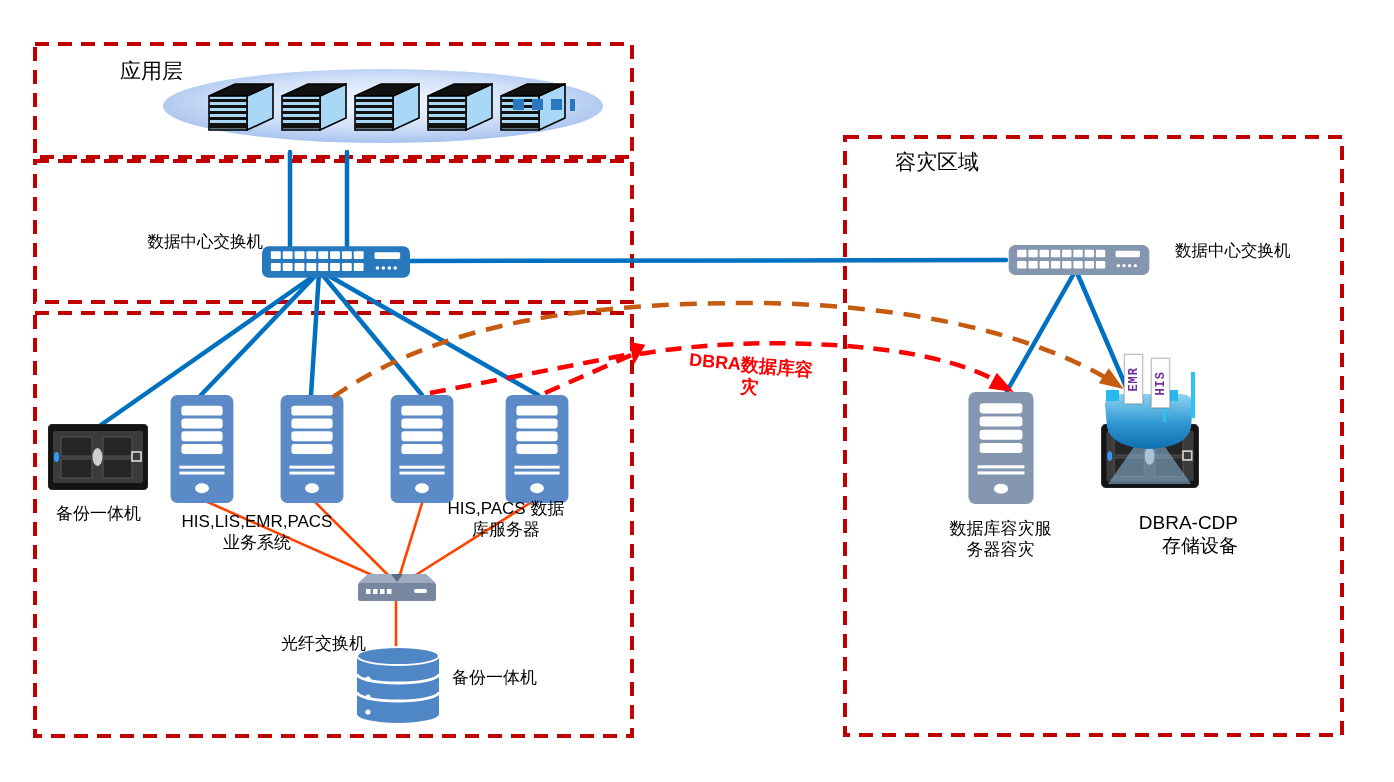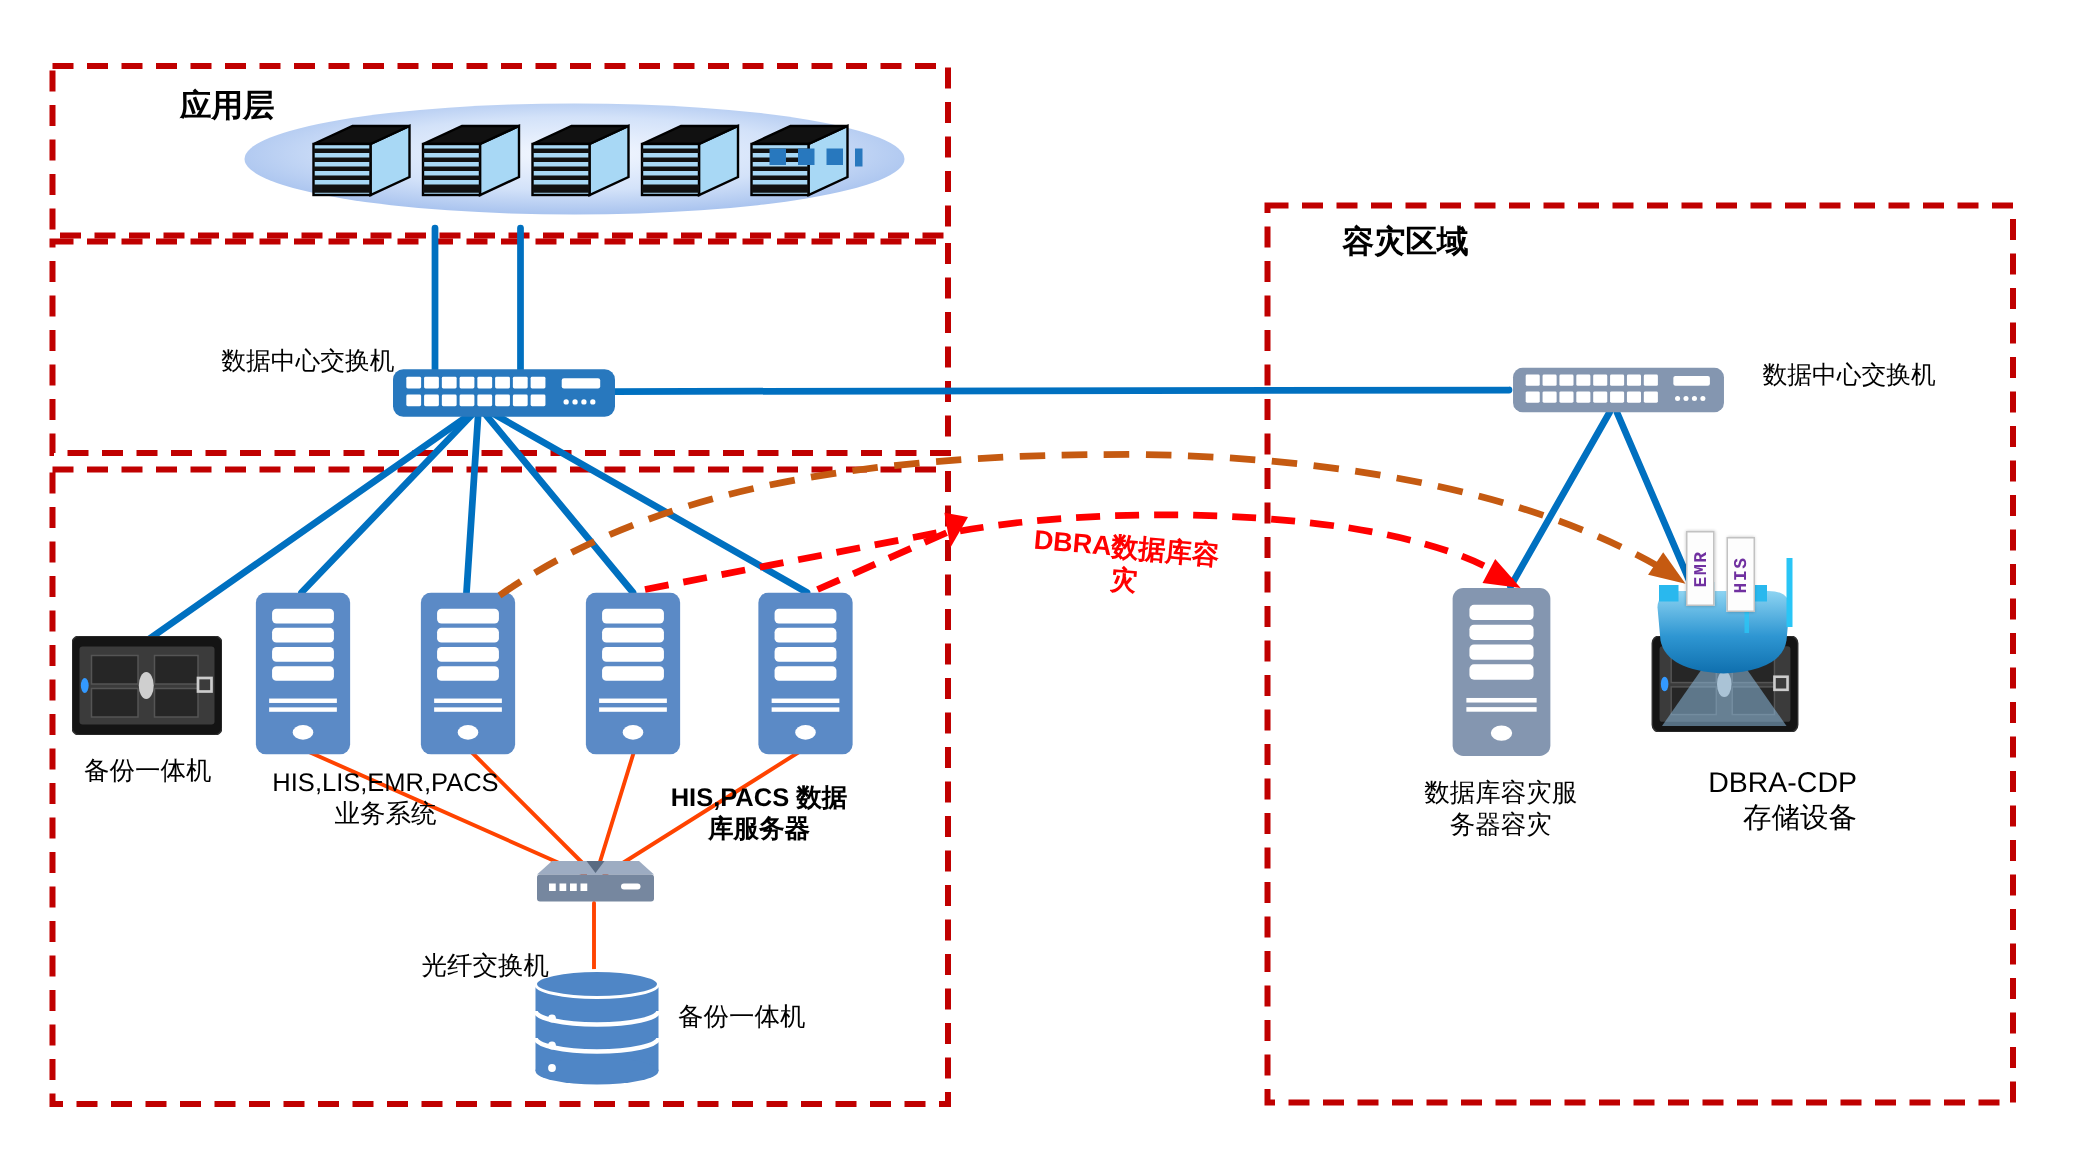--- a/index.html
+++ b/index.html
@@ -3,21 +3,21 @@
 <meta charset="utf-8">
 <style>
   html,body{margin:0;padding:0;background:#fff;}
   #stage{
     position:relative;width:1394px;height:782px;background:#fff;overflow:hidden;
     font-family:"Liberation Sans","DejaVu Sans",sans-serif;color:#000;
   }
   #diagram-svg{position:absolute;left:0;top:0;z-index:1;}
   .lbl{position:absolute;z-index:3;line-height:1.22;}
   .lbl.center{text-align:center;}
-  .zone-title{font-size:21px;font-weight:bold;color:#000;}
+  .zone-title{font-size:21px;font-weight:normal;color:#000;}
   .dev-label{font-size:17px;color:#000;}
   .sw-label{font-size:16.5px;color:#000;}
   .flow-label{font-size:18px;font-weight:bold;color:#FF0000;}
   .dbra-label{font-size:19px;color:#000;}
   .tag{
     position:absolute;z-index:3;width:17px;height:48px;background:#fdfdfd;
     border:1px solid #c2c2c2;box-shadow:0 0 2px rgba(0,0,0,.25);
     display:flex;align-items:center;justify-content:center;
   }
   .tag span{
@@ -209,21 +209,21 @@
 <div class="lbl zone-title" style="left:895px;top:149px;">容灾区域</div>
 
 <div class="lbl sw-label" style="left:115px;top:231px;width:148px;text-align:right;">数据中心交换机</div>
 <div class="lbl sw-label" style="left:1175px;top:240px;width:160px;">数据中心交换机</div>
 
 <div class="lbl dev-label center" style="left:36px;top:504px;width:125px;">备份一体机</div>
 <div class="lbl dev-label center" style="left:162px;top:512px;width:190px;">
   <div>HIS,LIS,EMR,PACS</div>
   <div>业务系统</div>
 </div>
-<div class="lbl dev-label center" style="left:428px;top:522px;width:156px;font-weight:bold;">
+<div class="lbl dev-label center" style="left:428px;top:499px;width:156px;">
   <div>HIS,PACS 数据</div>
   <div>库服务器</div>
 </div>
 <div class="lbl dev-label" style="left:281px;top:634px;">光纤交换机</div>
 <div class="lbl dev-label" style="left:452px;top:668px;">备份一体机</div>
 <div class="lbl dev-label center" style="left:928px;top:519px;width:145px;">
   <div>数据库容灾服</div>
   <div>务器容灾</div>
 </div>
 <div class="lbl dbra-label center" style="left:1090px;top:511px;width:148px;text-align:right;">

